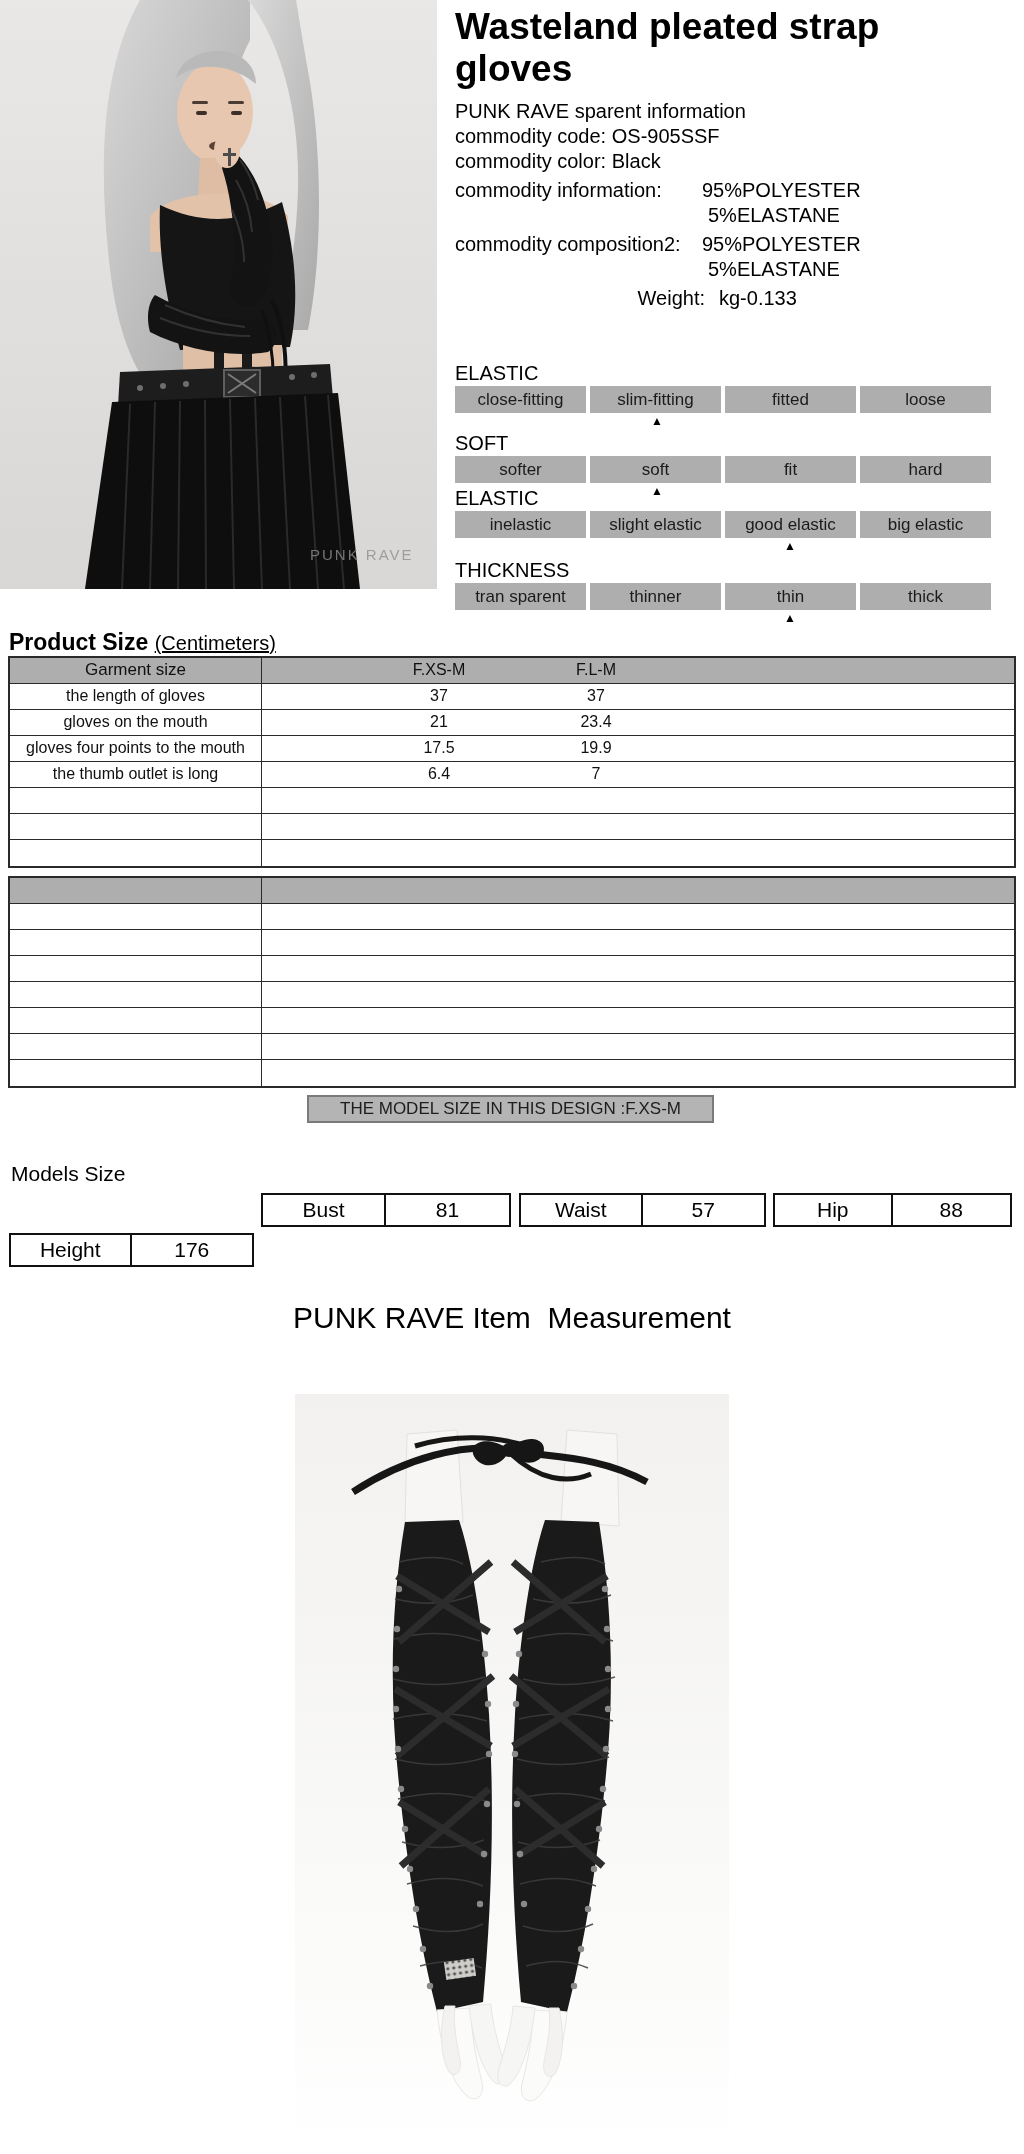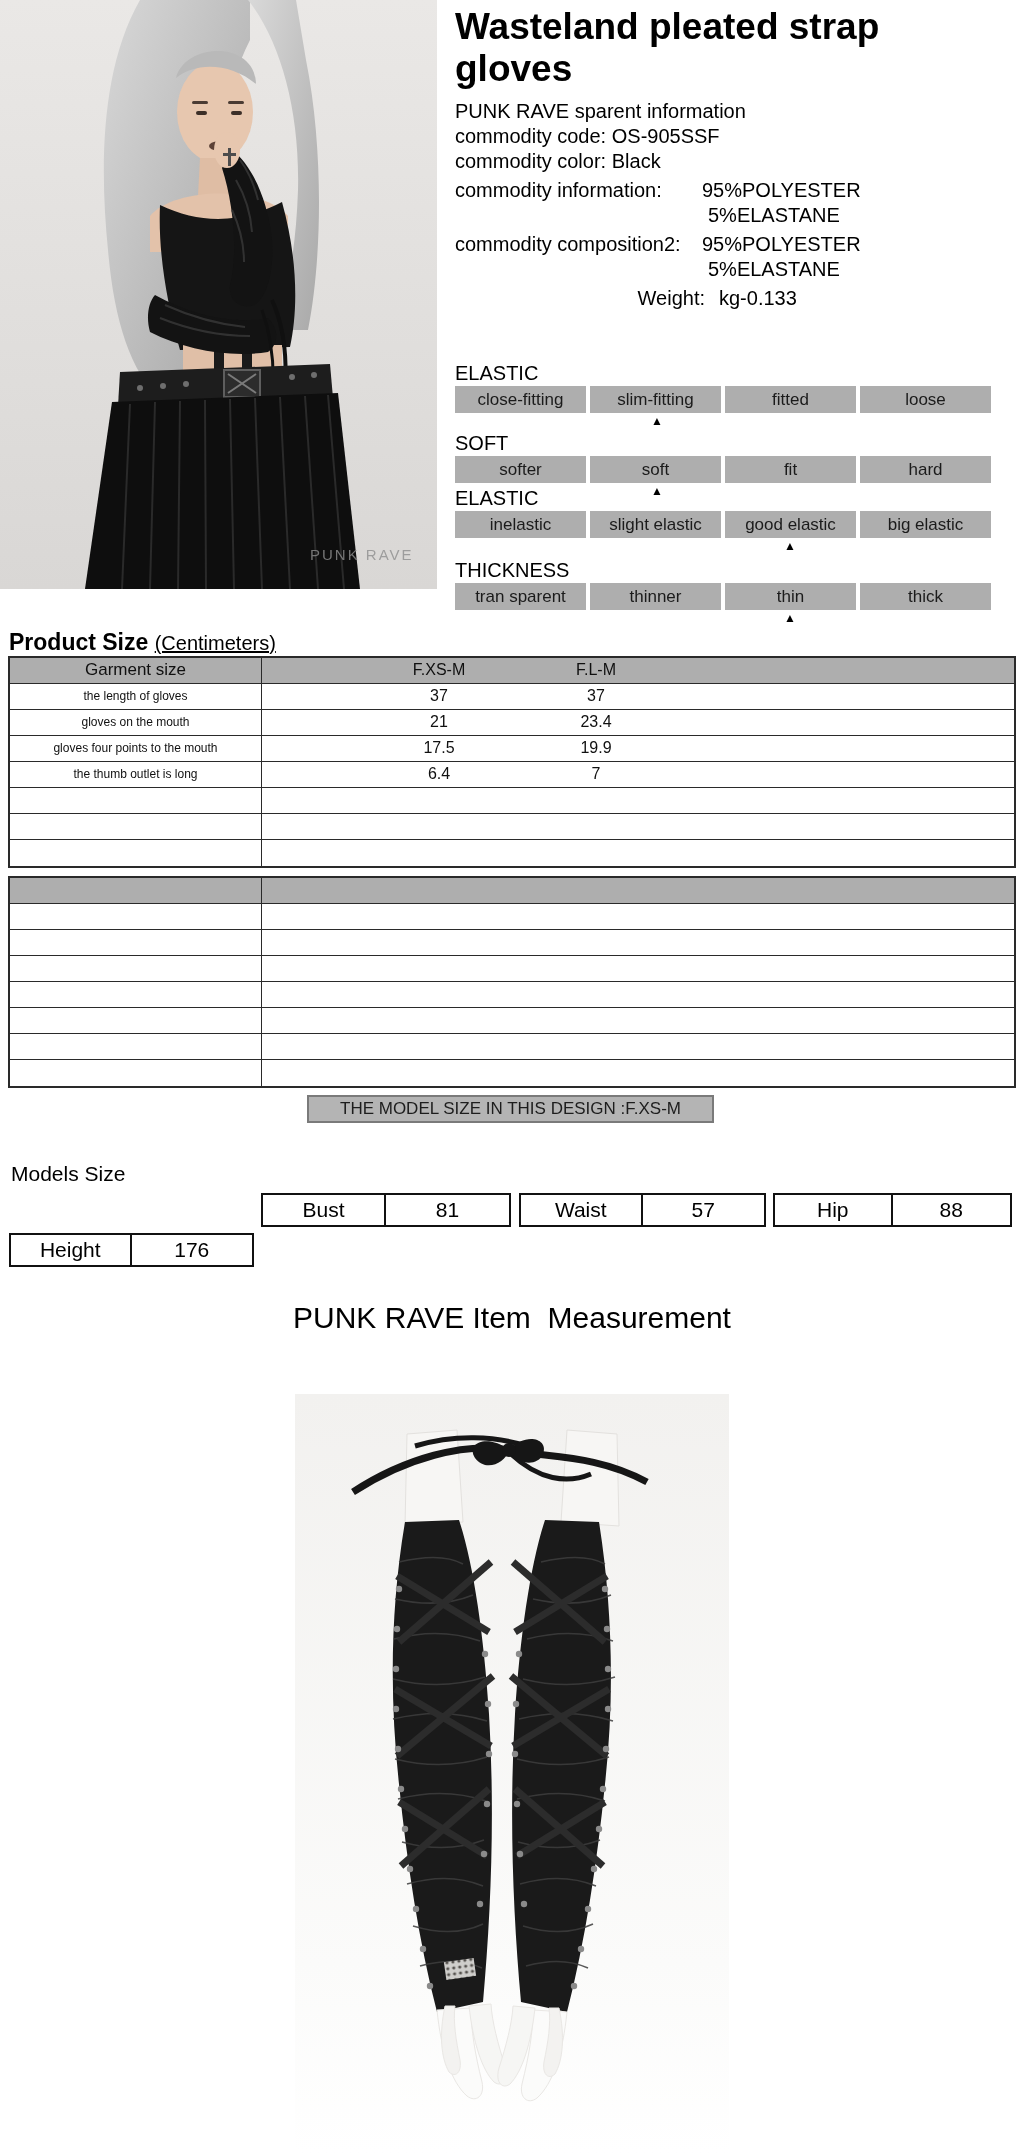--- a/index.html
+++ b/index.html
@@ -33,21 +33,21 @@
 
   
   .psize-title{position:absolute;left:9px;top:629px;font-size:23px;}
   .psize-title .b{font-weight:700;}
   .psize-title .n{font-weight:400;font-size:20px;text-decoration:underline;}
   .ptable{position:absolute;left:8px;width:1004px;border:2px solid #2a2a2a;background:#fff;}
   .prow{position:relative;height:26px;border-bottom:1px solid #2a2a2a;box-sizing:border-box;}
   .prow:last-child{border-bottom:none;}
   .phead{background:#aeaeae;}
   .pc1{position:absolute;left:0;top:0;bottom:0;width:251px;border-right:1px solid #2a2a2a;
-       text-align:center;font-size:12px;line-height:24px;color:#101010;}
+       text-align:center;font-size:16px;line-height:24px;color:#101010;}
   .phead .pc1{font-size:17px;}
   .pv{position:absolute;top:0;height:26px;text-align:center;font-size:16px;line-height:24px;color:#101010;}
   .pv1{left:349px;width:160px;}
   .pv2{left:506px;width:160px;}
 
   
   .banner{position:absolute;left:307px;top:1095px;width:407px;height:28px;box-sizing:border-box;
           background:#b4b4b4;border:2px solid #7a7a7a;text-align:center;
           font-size:17px;line-height:24px;color:#1d1d1d;}
 

